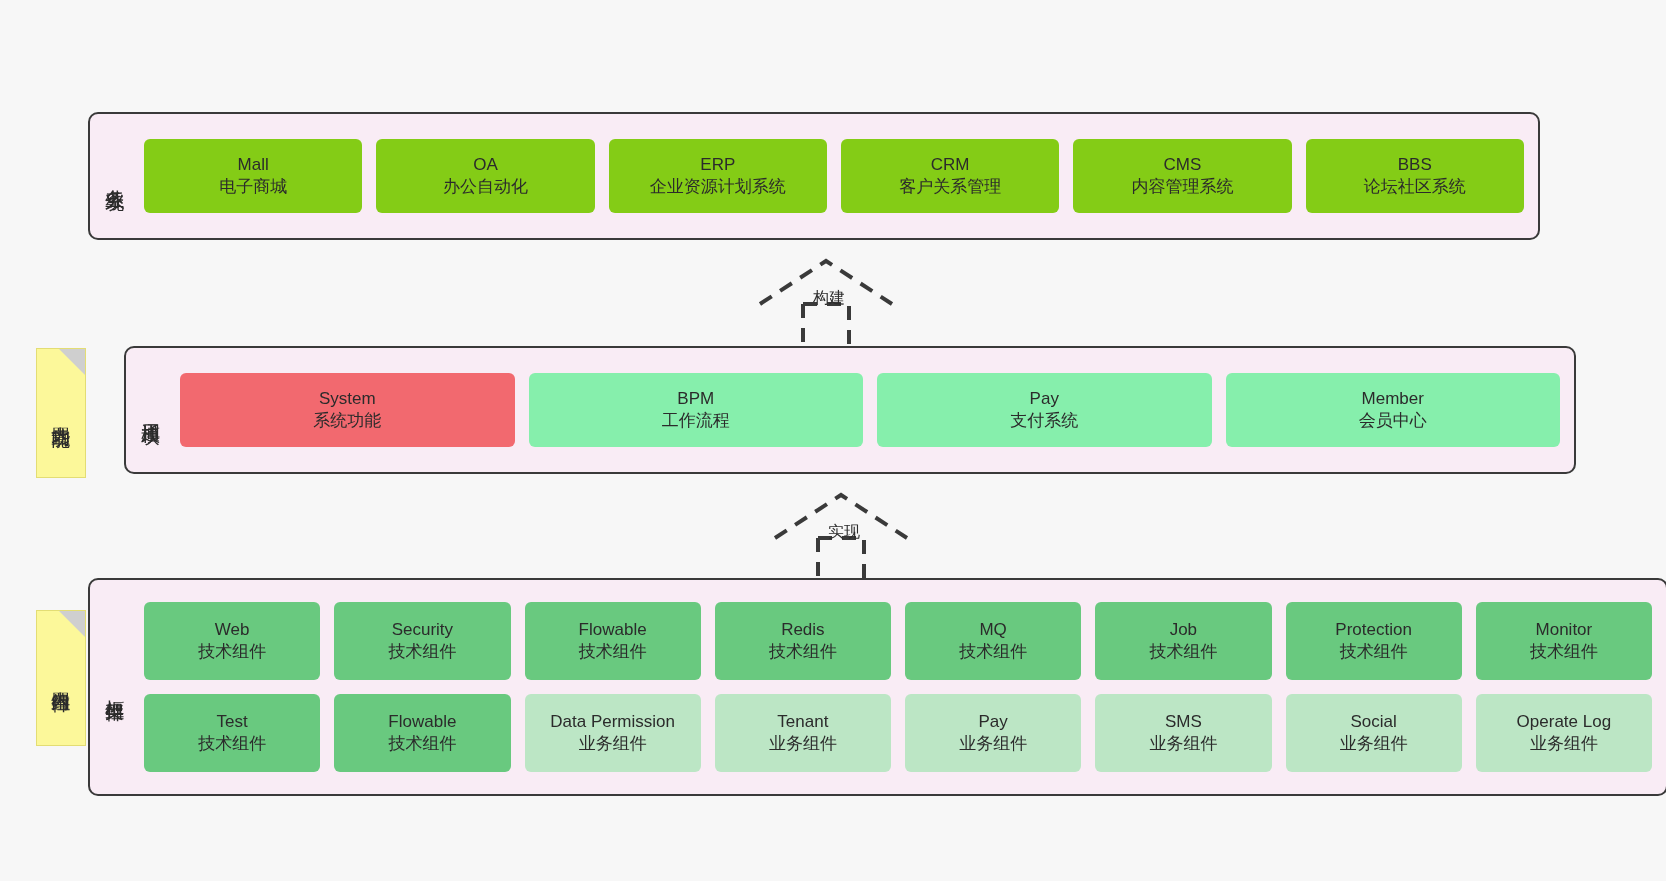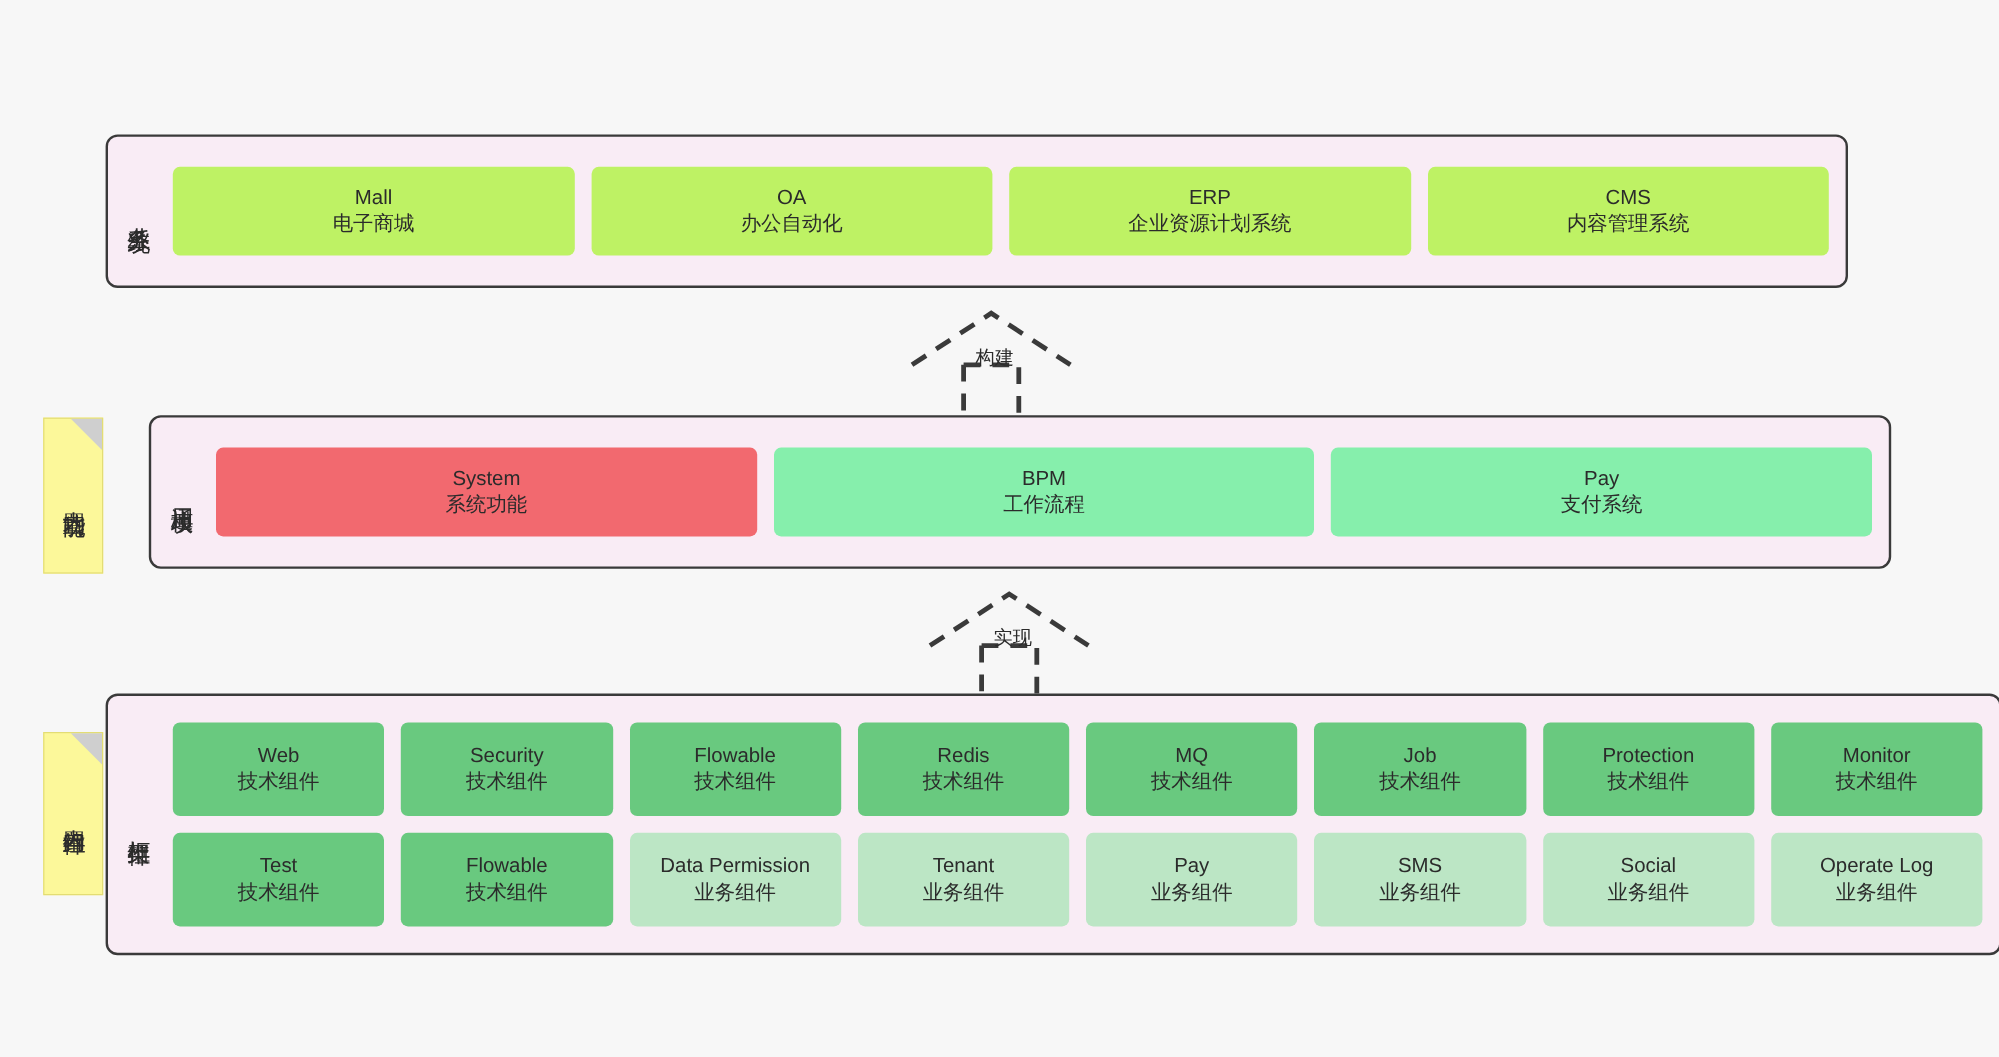--- a/index.html
+++ b/index.html
@@ -69,21 +69,21 @@
     font-size: 17px;
     line-height: 1.30;
     color: #2b2b2b;
     padding: 6px 4px;
     box-sizing: border-box;
   }
   .node .n-title { white-space: nowrap; }
   .node .n-sub { white-space: nowrap; }
   .node.wrap .n-title { white-space: normal; }
 
-  .blue  { background: #bef264; }
+  .blue  { background: #84cc16; }
   .red   { background: #f2696f; }
   .pink  { background: #86efac; }
   .green { background: #69c97f; }
   .lgreen{ background: #bce6c5; }
 
   
   .note {
     position: absolute;
     background: #fcf89a;
     border: 1px solid #e3dd74;
@@ -135,22 +135,30 @@
         </div>
         <div class="node blue">
           <div class="n-title">OA</div>
           <div class="n-sub">办公自动化</div>
         </div>
         <div class="node blue">
           <div class="n-title">ERP</div>
           <div class="n-sub">企业资源计划系统</div>
         </div>
         <div class="node blue">
+          <div class="n-title">CRM</div>
+          <div class="n-sub">客户关系管理</div>
+        </div>
+        <div class="node blue">
           <div class="n-title">CMS</div>
           <div class="n-sub">内容管理系统</div>
+        </div>
+        <div class="node blue">
+          <div class="n-title">BBS</div>
+          <div class="n-sub">论坛社区系统</div>
         </div>
       </div>
     </div>
   </div>
 
   <div class="connector" id="conn-build" style="left:755px; top:256px; width:148px; height:90px;">
     <svg width="148" height="90" viewBox="0 0 148 90">
       <path d="M 5 48 L 71 5 L 137 48" fill="none" stroke="#3a3a3a" stroke-width="4" stroke-dasharray="14,10" stroke-linecap="butt"></path>
       <path d="M 48 48 L 94 48 L 94 90 M 48 48 L 48 90" fill="none" stroke="#3a3a3a" stroke-width="4" stroke-dasharray="14,10" stroke-linecap="butt"></path>
     </svg>
@@ -171,20 +179,24 @@
           <div class="n-sub">系统功能</div>
         </div>
         <div class="node pink">
           <div class="n-title">BPM</div>
           <div class="n-sub">工作流程</div>
         </div>
         <div class="node pink">
           <div class="n-title">Pay</div>
           <div class="n-sub">支付系统</div>
         </div>
+        <div class="node pink">
+          <div class="n-title">Member</div>
+          <div class="n-sub">会员中心</div>
+        </div>
       </div>
     </div>
   </div>
 
   <div class="connector" id="conn-implement" style="left:770px; top:490px; width:148px; height:90px;">
     <svg width="148" height="90" viewBox="0 0 148 90">
       <path d="M 5 48 L 71 5 L 137 48" fill="none" stroke="#3a3a3a" stroke-width="4" stroke-dasharray="14,10" stroke-linecap="butt"></path>
       <path d="M 48 48 L 94 48 L 94 90 M 48 48 L 48 90" fill="none" stroke="#3a3a3a" stroke-width="4" stroke-dasharray="14,10" stroke-linecap="butt"></path>
     </svg>
     <div class="conn-label" style="top:32px; left:50%;">实现</div>

